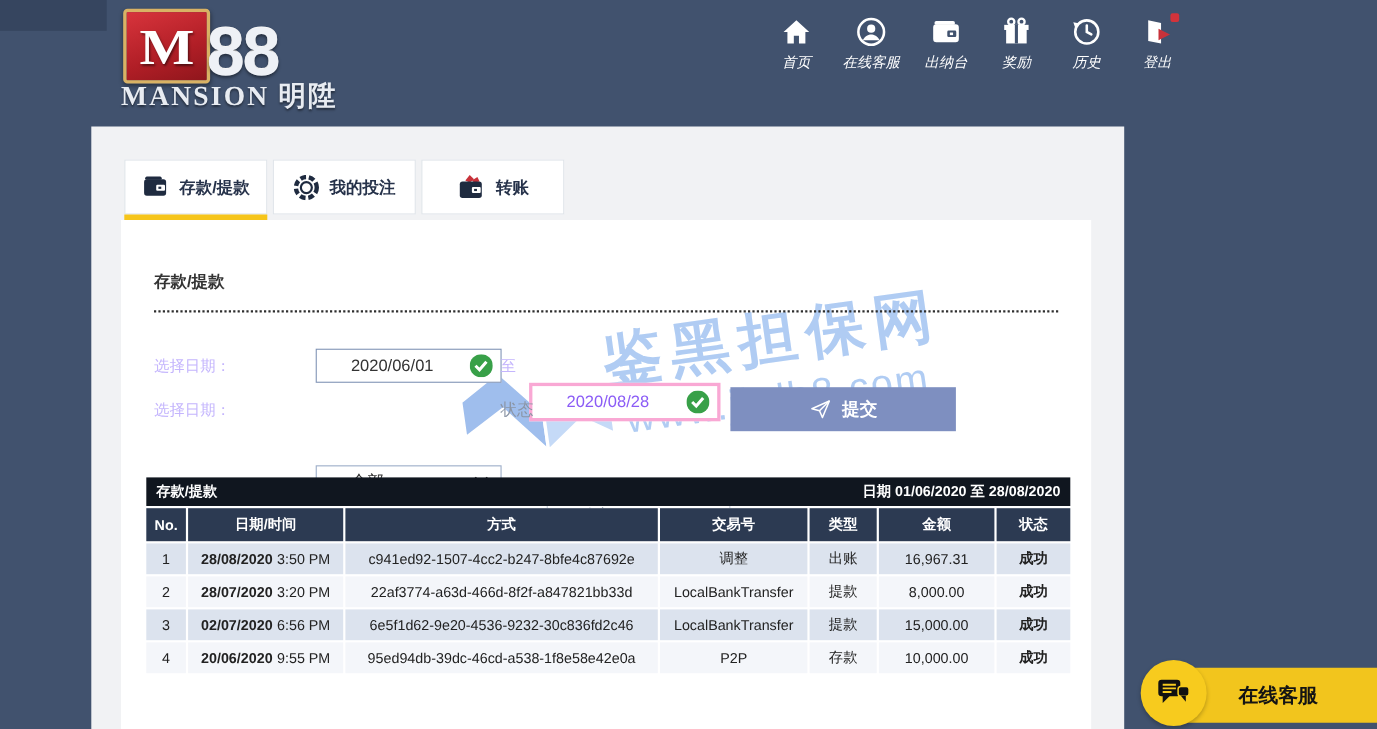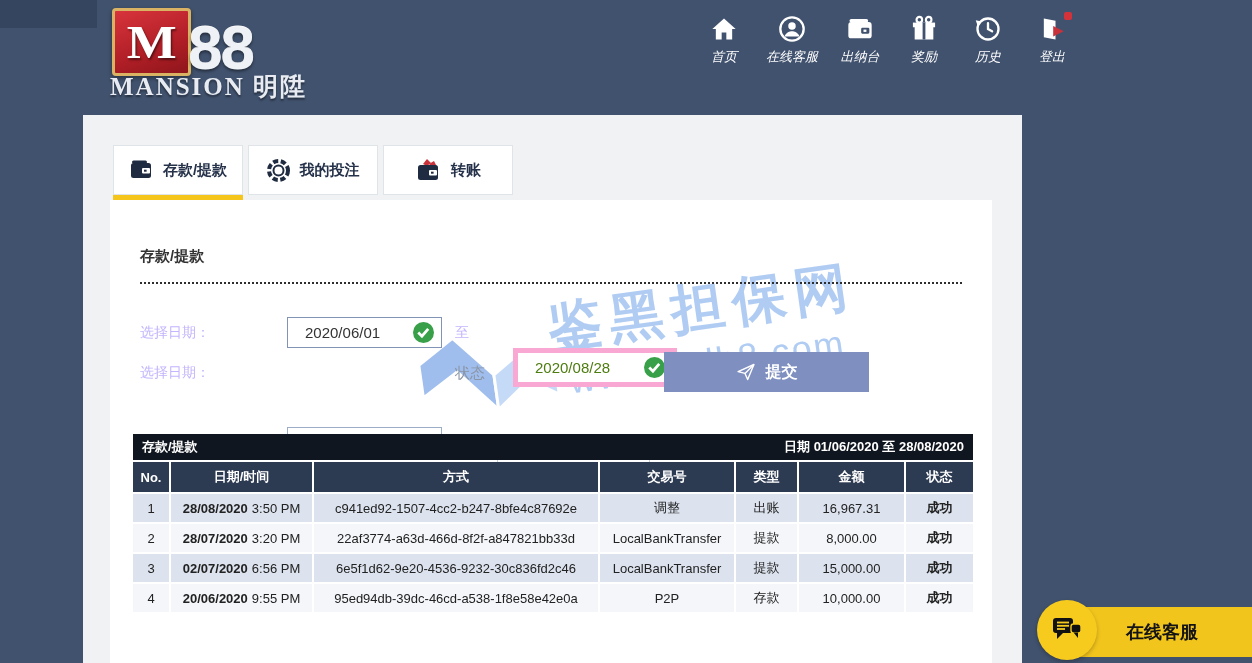--- a/index.html
+++ b/index.html
@@ -36,23 +36,23 @@
   
   .watermark{left:415px;top:268px;width:600px;height:170px;transform:rotate(-8deg);pointer-events:none;opacity:.85;z-index:4;}
   .wm-title{position:absolute;left:138px;top:2px;font-size:54px;font-weight:bold;color:#a3c4f1;letter-spacing:8px;white-space:nowrap;}
   .wm-url{position:absolute;left:152px;top:72px;font-size:36px;color:#a3c4f1;letter-spacing:2px;}
   .wm-logo{position:absolute;left:0;top:26px;}
 
   
   .form-el{z-index:8;}
   .flabel{font-size:14px;color:#c4b5fd;line-height:31px;}
   .flabel-muted{font-size:15px;color:#8b95a5;line-height:31px;}
-  .finput{height:29px;background:#fff;display:flex;align-items:center;padding-left:17px;font-size:15px;position:relative;}
+  .finput{height:29px;background:#fff;display:flex;align-items:center;padding-left:31px;font-size:15px;position:relative;}
   .in-dark{border:1px solid #8194b6;color:#333;}
-  .in-muted-text{border:5px solid #f9a8d4;color:#4d7c0f;margin-left:32px;}
+  .in-muted-text{border:3px solid #f9a8d4;color:#8b5cf6;}
   .sel-dark{border:1px solid #9cadc8;color:#333;}
   .sel-muted{border:1px solid #c6cfdb;color:#8b95a5;}
   .check{position:absolute;right:7px;top:4px;}
   .chev{position:absolute;right:10px;top:9px;}
   .submit-btn{left:664px;top:352px;width:205px;height:40px;background:#7e8fc0;display:flex;align-items:center;justify-content:center;gap:10px;color:#fff;font-size:16px;font-weight:bold;cursor:pointer;z-index:8;}
 
   
   .table{left:133px;top:434px;width:840px;z-index:8;}
   .t-titlebar{height:26px;background:#10161f;color:#fff;font-size:13px;font-weight:bold;display:flex;align-items:center;justify-content:space-between;padding:0 9px;box-sizing:border-box;}
   .trow{display:grid;grid-template-columns:36px 141px 284px 134px 61px 105px 67px;gap:2px;background:#fff;margin-top:2px;}

